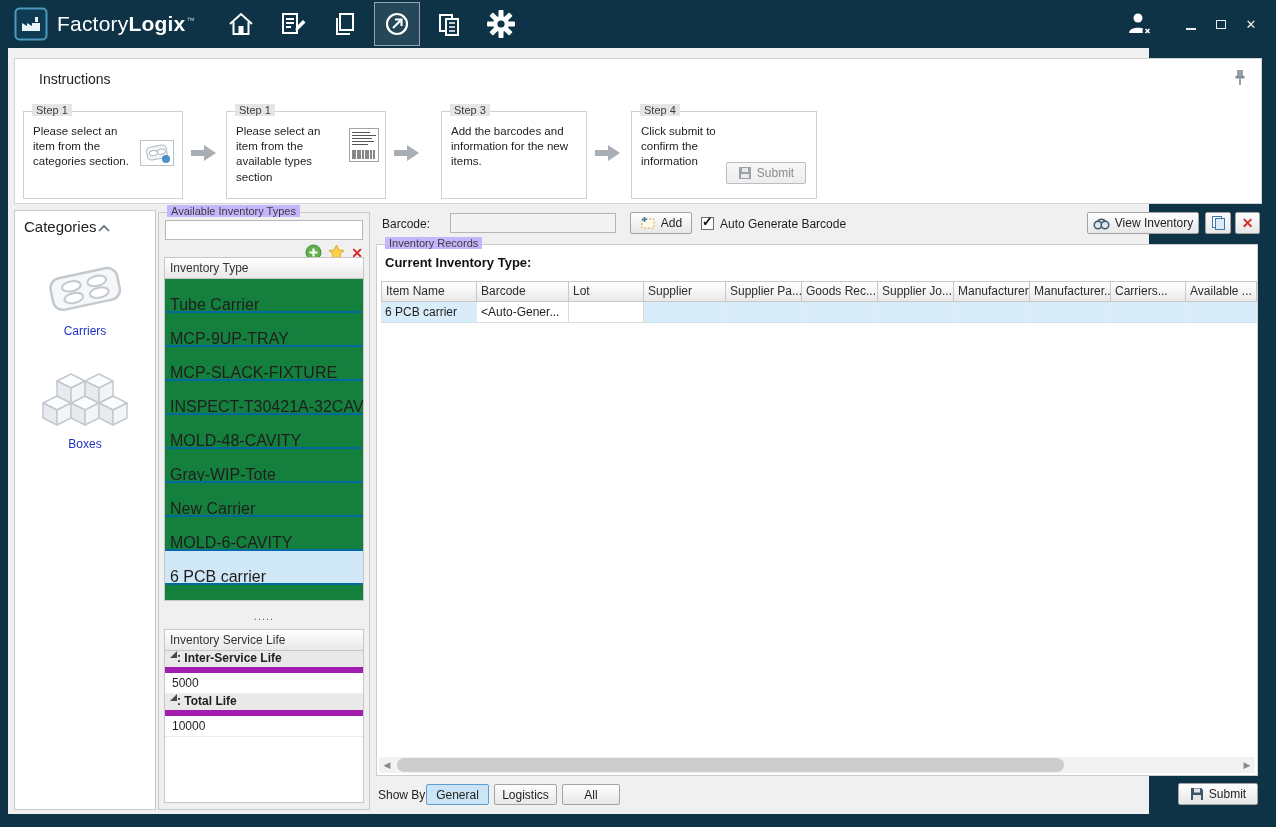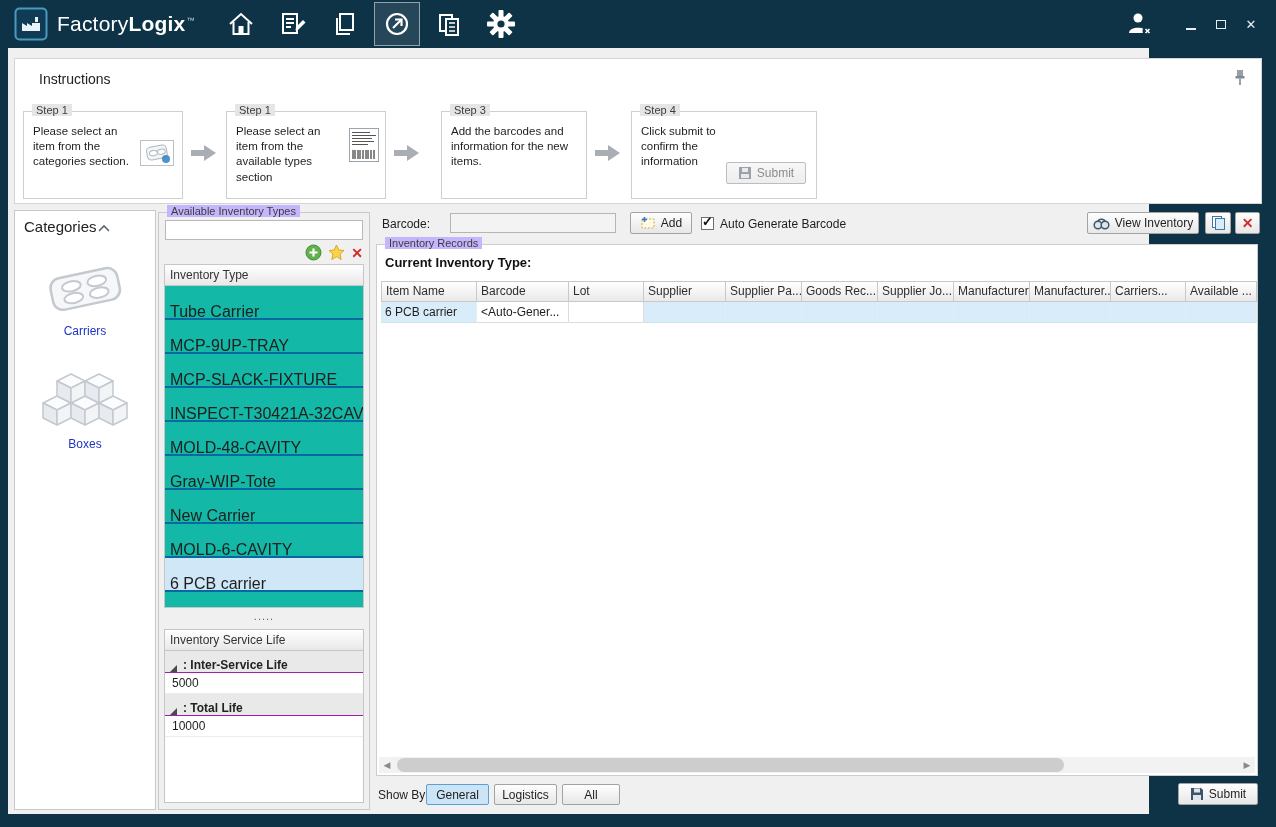--- a/index.html
+++ b/index.html
@@ -58,27 +58,27 @@
 .ci-carriers{margin-top:22px}
 .ci-boxes{margin-top:26px}
 .cat-label{margin-top:9px;font-size:12px;font-weight:400;color:#2033c5}
 
 
 .types{position:absolute;left:150px;top:164px;width:212px;height:598px;border:1px solid #c9c9c9}
 .type-search{position:absolute;left:6px;top:7px;width:198px;height:20px;border:1px solid #b8b8b8;background:#fff;font:12px "Liberation Sans",sans-serif;padding:0 4px}
 .type-actions{position:absolute;top:31px;right:6px;display:flex;gap:6px;align-items:center}
 .type-actions>*{cursor:pointer}
 .redx{color:#cf2b2b;font-weight:700;font-size:14px;line-height:14px}
-.type-list{position:absolute;left:5px;top:51px;width:200px;height:344px;background:#14b8a6;border:1px solid #c6c6c6;overflow:hidden}
+.type-list{position:absolute;left:5px;top:44px;width:200px;height:344px;background:#15803d;border:1px solid #c6c6c6;overflow:hidden}
 .inv-hdr{height:21px;line-height:20px;padding:0 5px;background:linear-gradient(#ffffff,#e8e8e8);border-bottom:1px solid #c6c6c6;font-size:12px;color:#333}
 .inv-row{height:21px;line-height:20px;padding:16px 5px;border-bottom:2px solid #0369a1;font-size:16px;color:#1e1e1e;cursor:pointer;white-space:nowrap;overflow:hidden}
 .inv-row.selected{background:#cfe7f7}
 .splitter{position:absolute;left:5px;top:400px;width:200px;height:12px;text-align:center;font-size:11px;line-height:7px;color:#666;letter-spacing:1px;cursor:row-resize}
 .service-life{position:absolute;left:5px;top:416px;width:200px;height:174px;background:#fff;border:1px solid #c6c6c6;overflow:hidden}
-.grp{display:flex;align-items:flex-end;gap:6px;height:22px;background:#e9e9e9;border-bottom:1px solid #a21caf;padding:0 5px;font-size:12px;font-weight:700;color:#222;cursor:pointer}
+.grp{display:flex;align-items:flex-start;height:22px;background:#e9e9e9;border-bottom:6px solid #a21caf;padding:0 5px;font-size:12px;font-weight:700;color:#222;cursor:pointer}
 .tri{width:0;height:0;border-bottom:7px solid #4a4a4a;border-left:7px solid transparent}
 .val{height:21px;line-height:20px;padding:0 7px;border-bottom:1px solid #ededed;font-size:12px}
 
 
 .main{position:absolute;left:366px;top:162px;width:886px;height:600px}
 .toolbar{position:absolute;left:0;top:0;width:100%;height:28px}
 .barcode-lbl{position:absolute;left:8px;top:7px}
 .barcode-input{position:absolute;left:76px;top:3px;width:166px;height:20px;border:1px solid #b5b5b5;background:#f3f3f3;font:12px "Liberation Sans",sans-serif;padding:0 4px}
 .add-btn{position:absolute;left:256px;top:2px;width:62px;height:22px}
 .cb{position:absolute;left:327px;top:7px;width:13px;height:13px;border:1px solid #6e6e6e;background:#fff;cursor:pointer}

